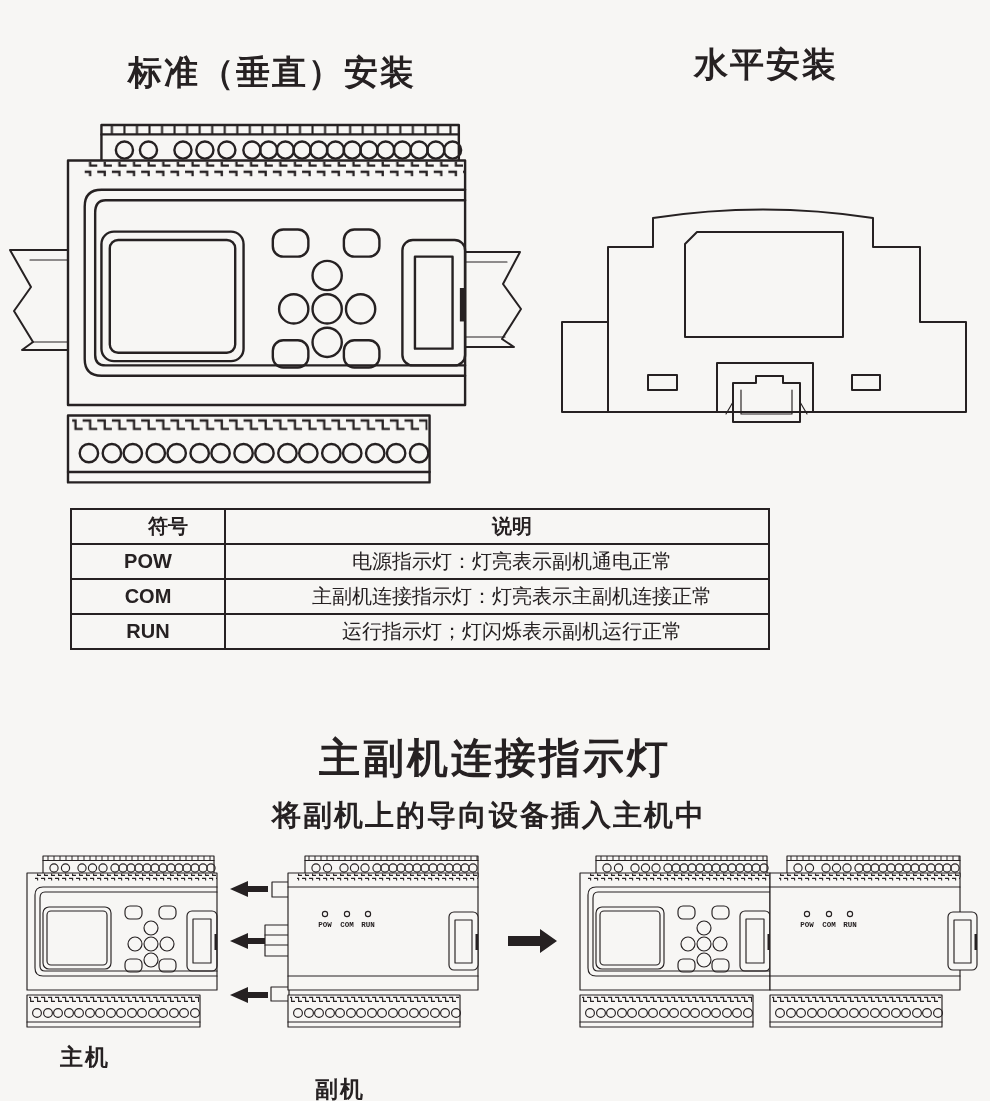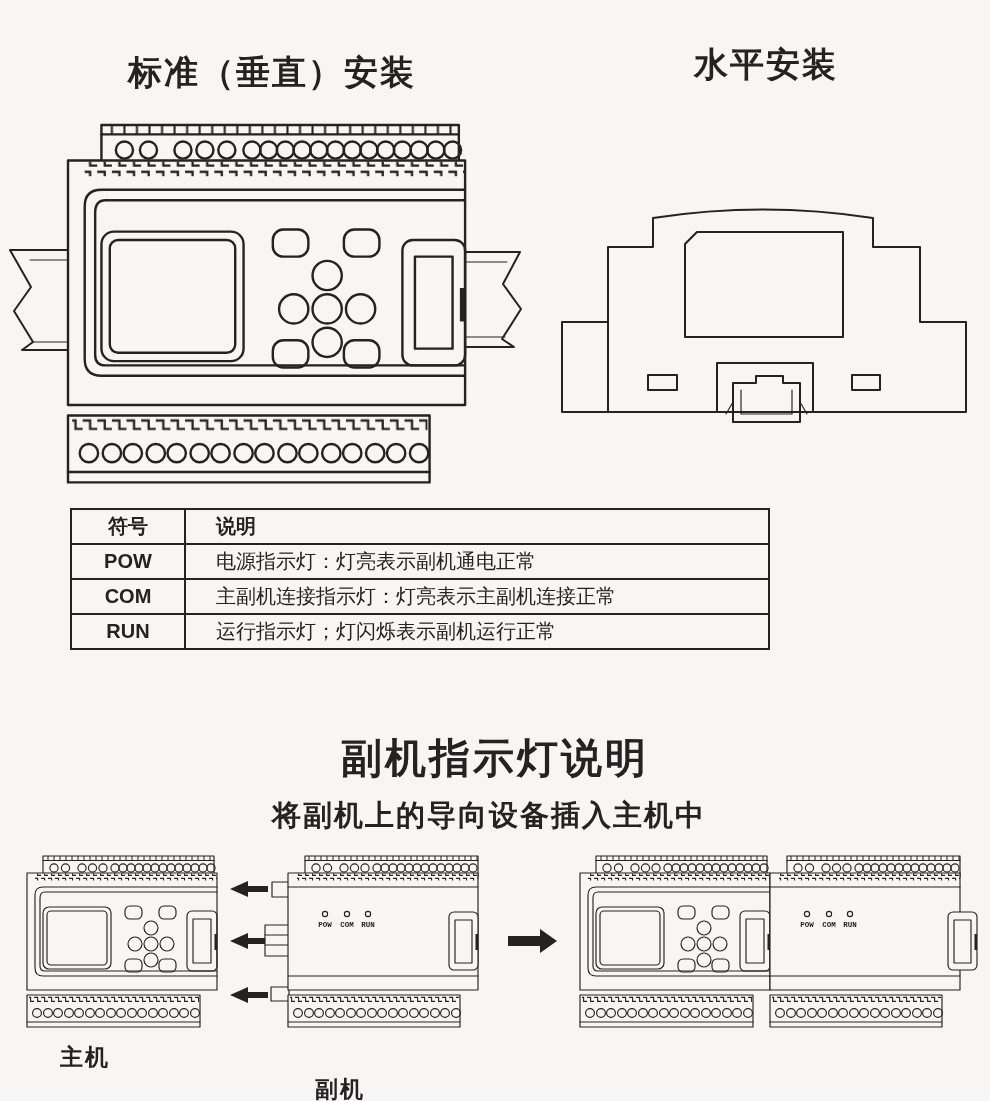--- a/index.html
+++ b/index.html
@@ -20,22 +20,22 @@
   table.ind{
     border-collapse:collapse;width:700px;table-layout:fixed;
     font-size:20px;
   }
   table.ind th, table.ind td{
     border:2px solid #262122;height:33px;padding:0;
     font-weight:normal;text-align:left;vertical-align:middle;
   }
   table.ind .c-sym{width:112px;text-align:center;
     font-family:"Liberation Sans","DejaVu Sans",sans-serif;font-weight:bold;}
-  table.ind .c-desc{padding-left:30px;}
-  table.ind th.c-sym{font-family:Liberation Mono, monospace;font-weight:600;}
+  table.ind .c-desc{padding-left:30px;text-align:center;}
+  table.ind th.c-sym{font-family:Liberation Mono, monospace;font-weight:600;padding-left:40px;}
   table.ind th.c-desc{font-weight:600;}
   #conn-heading{left:0;right:0;top:731px;text-align:center;
     font-size:41px;font-weight:bold;letter-spacing:3px;}
   #conn-subheading{left:0;right:12px;top:796px;text-align:center;
     font-size:29px;font-weight:bold;letter-spacing:2px;}
   .unit-label{
     font-family:"Liberation Serif","DejaVu Serif",serif;
     font-weight:bold;font-size:23px;letter-spacing:2px;text-align:left;width:120px;
   }
   #label-main{left:60px;top:1042px;}
@@ -246,21 +246,21 @@
       <td class="c-desc">主副机连接指示灯：灯亮表示主副机连接正常</td>
     </tr>
     <tr>
       <td class="c-sym">RUN</td>
       <td class="c-desc">运行指示灯；灯闪烁表示副机运行正常</td>
     </tr>
   </tbody>
     </table>
 </div>
 
-<div class="abs" id="conn-heading">副机指示灯说明</div>
+<div class="abs" id="conn-heading">主副机连接指示灯</div>
 <div class="abs" id="conn-subheading">将副机上的导向设备插入主机中</div>
 
 <svg class="abs" id="diagram-connection" style="left:0;top:845px" width="990" height="195" viewBox="0 845 990 195">
 
   <use href="#unit-main" transform="translate(27,856)"></use>
 
   <g>
     <path class="solid" d="M268,886 H248 V881 L230,889 L248,897 V892 H268 Z"></path>
     <path class="solid" d="M268,938 H248 V933 L230,941 L248,949 V944 H268 Z"></path>
     <path class="solid" d="M268,992 H248 V987 L230,995 L248,1003 V998 H268 Z"></path>

